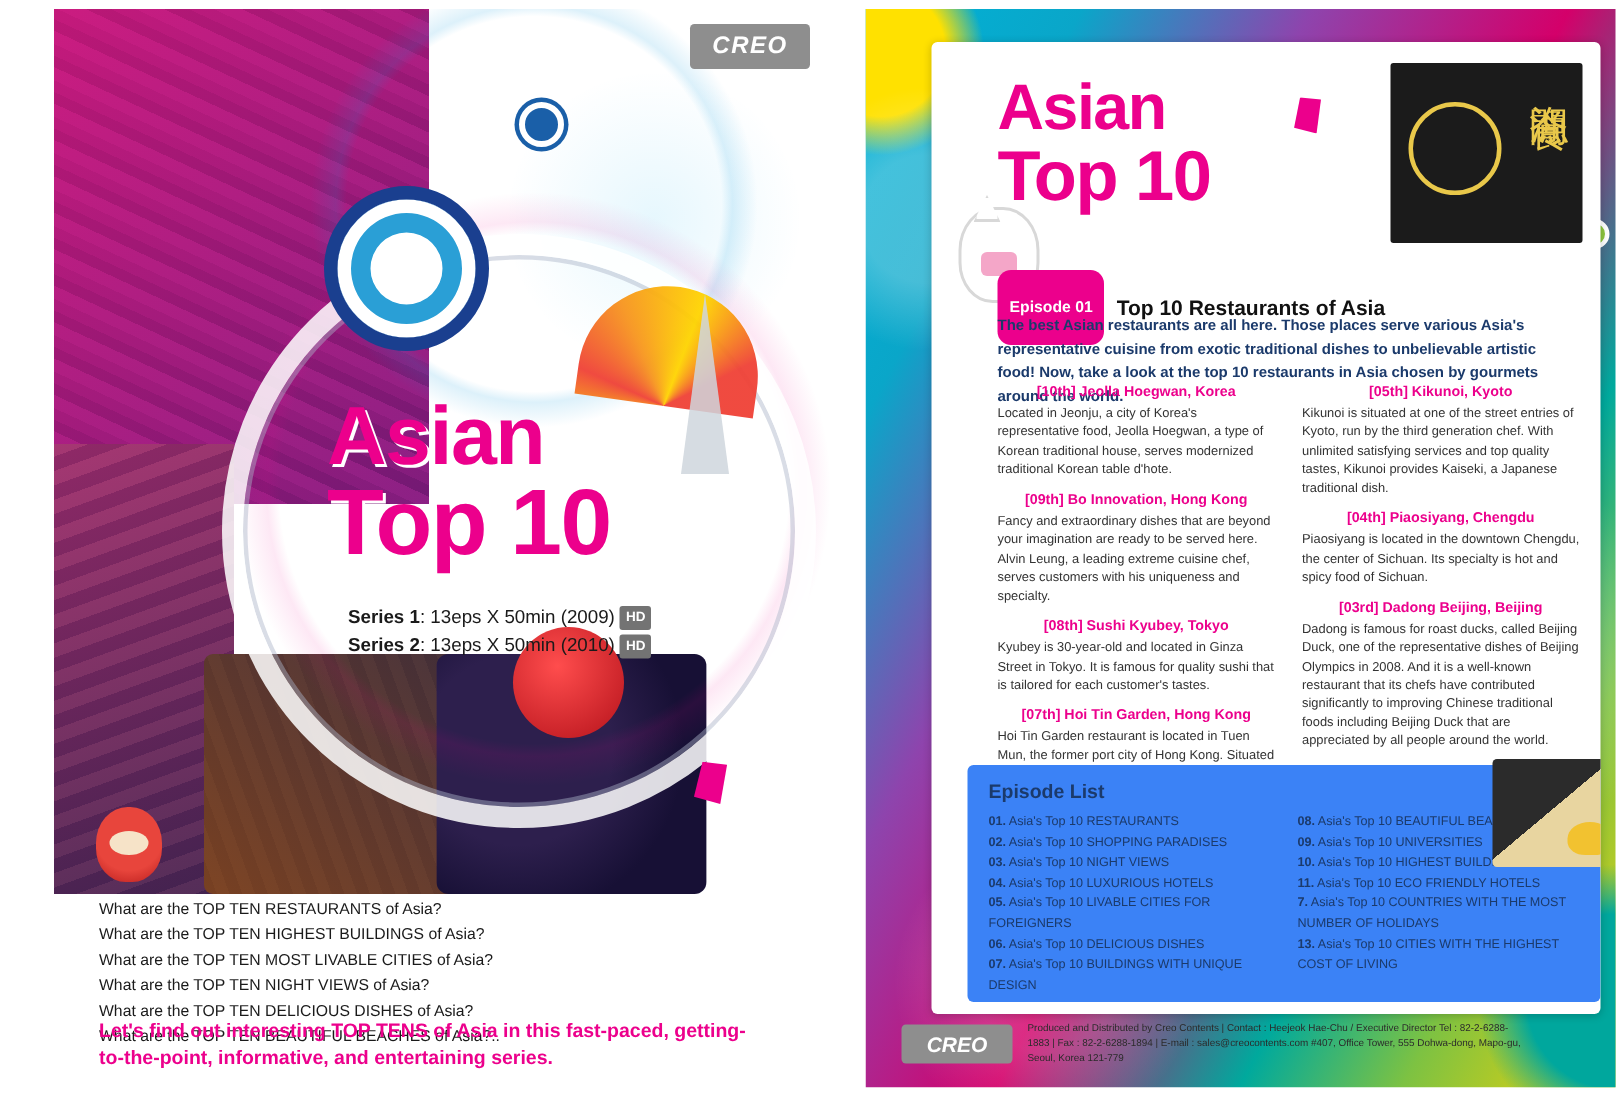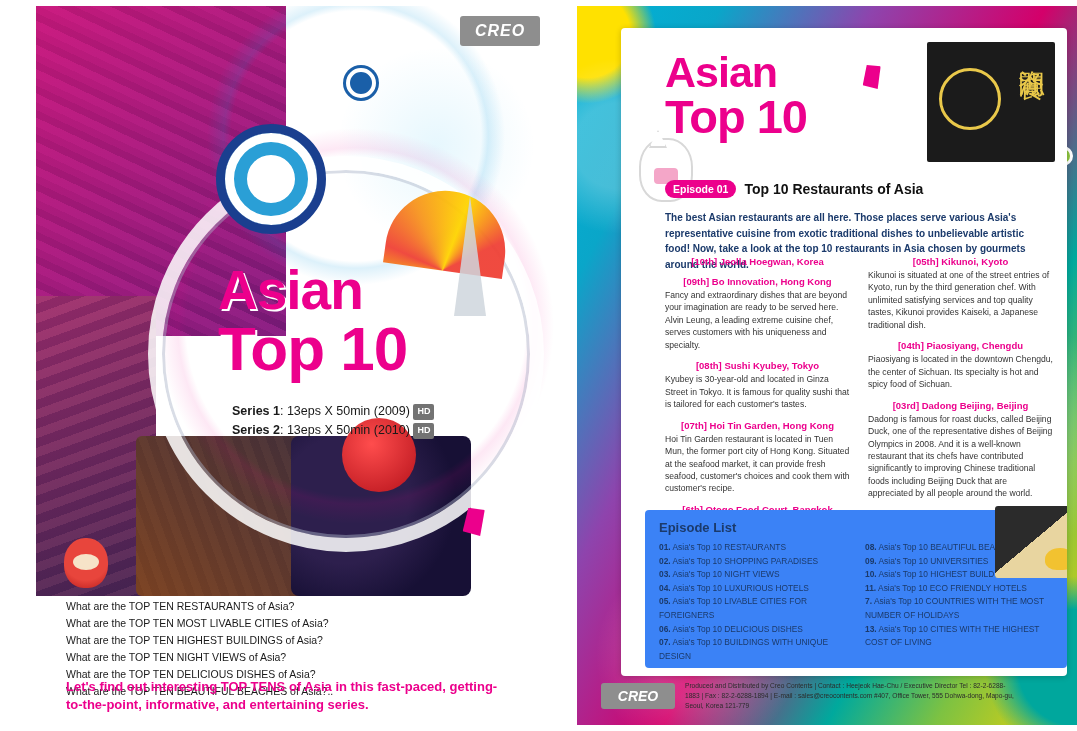--- a/index.html
+++ b/index.html
@@ -325,21 +325,21 @@
     width: 360px;
     display: flex;
     align-items: center;
     gap: 8px;
   }
   .episode-tag {
     background: #ec008c;
     color: #ffffff;
     font-size: 10.5px;
     font-weight: bold;
-    padding: 3px 8px;
+    padding: 19px 8px;
     border-radius: 9px;
   }
   .episode-title {
     color: #111111;
     font-size: 14px;
     font-weight: bold;
   }
   .intro-text {
     position: absolute;
     left: 44px; top: 182px;
@@ -471,22 +471,22 @@
         <span class="hd-badge">HD</span>
       </div>
       <div>
         <b>Series 2</b><span>: 13eps X 50min (2010)</span>
         <span class="hd-badge">HD</span>
       </div>
     </div>
 
     <div class="left-questions">
       <div>What are the TOP TEN RESTAURANTS of Asia?</div>
+      <div>What are the TOP TEN HIGHEST BUILDINGS of Asia?</div>
       <div>What are the TOP TEN MOST LIVABLE CITIES of Asia?</div>
-      <div>What are the TOP TEN HIGHEST BUILDINGS of Asia?</div>
       <div>What are the TOP TEN NIGHT VIEWS of Asia?</div>
       <div>What are the TOP TEN DELICIOUS DISHES of Asia?</div>
       <div>What are the TOP TEN BEAUTIFUL BEACHES of Asia?..</div>
     </div>
 
     <div class="left-tagline">Let's find out interesting TOP TENS of Asia in this fast-paced, getting-to-the-point, informative, and entertaining series.</div>
   </div>
 
   <div class="right-panel">
     <div class="right-bg"></div>
@@ -517,20 +517,21 @@
         <span class="episode-tag">Episode 01</span>
         <span class="episode-title">Top 10 Restaurants of Asia</span>
       </div>
 
       <div class="intro-text">The best Asian restaurants are all here. Those places serve various Asia's representative cuisine from exotic traditional dishes to unbelievable artistic food! Now, take a look at the top 10 restaurants in Asia chosen by gourmets around the world.</div>
 
       <div class="cols">
         <div class="col">
           <div class="entry">
             <div class="ttl">[10th] Jeolla Hoegwan, Korea</div>
+            <div class="body">Located in Jeonju, a city of Korea's representative food, Jeolla Hoegwan, a type of Korean traditional house, serves modernized traditional Korean table d'hote.</div>
           </div>
           <div class="entry">
             <div class="ttl">[09th] Bo Innovation, Hong Kong</div>
             <div class="body">Fancy and extraordinary dishes that are beyond your imagination are ready to be served here. Alvin Leung, a leading extreme cuisine chef, serves customers with his uniqueness and specialty.</div>
           </div>
           <div class="entry">
             <div class="ttl">[08th] Sushi Kyubey, Tokyo</div>
             <div class="body">Kyubey is 30-year-old and located in Ginza Street in Tokyo. It is famous for quality sushi that is tailored for each customer's tastes.</div>
           </div>
           <div class="entry">

